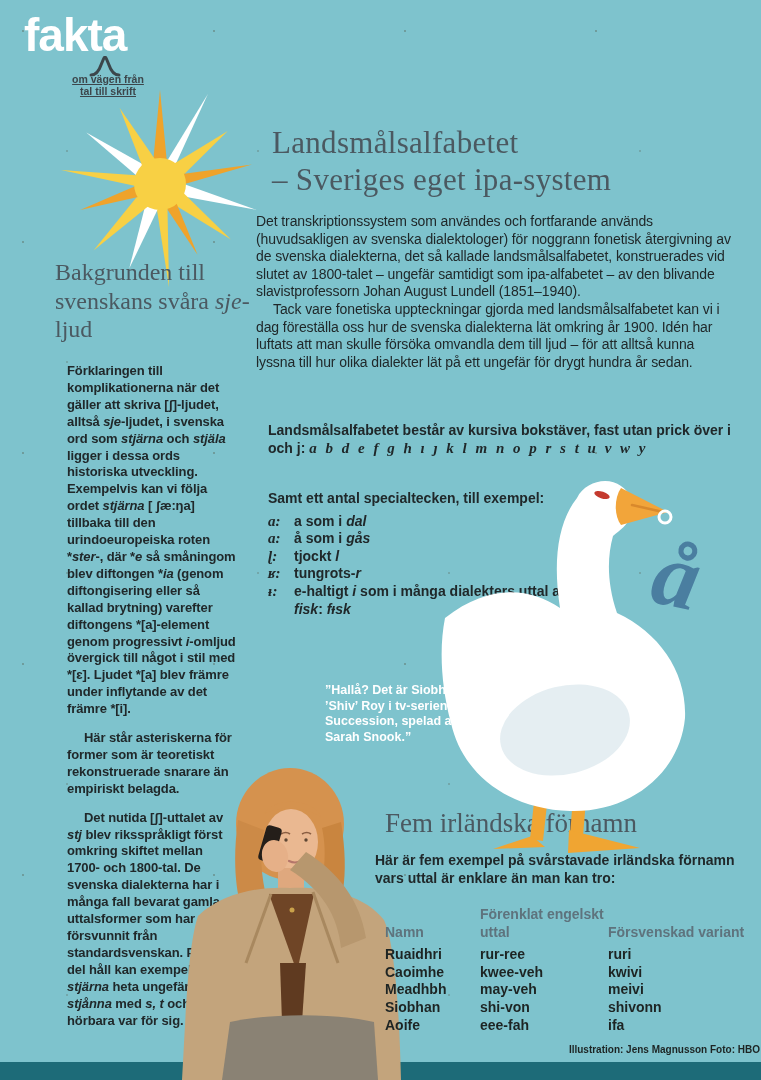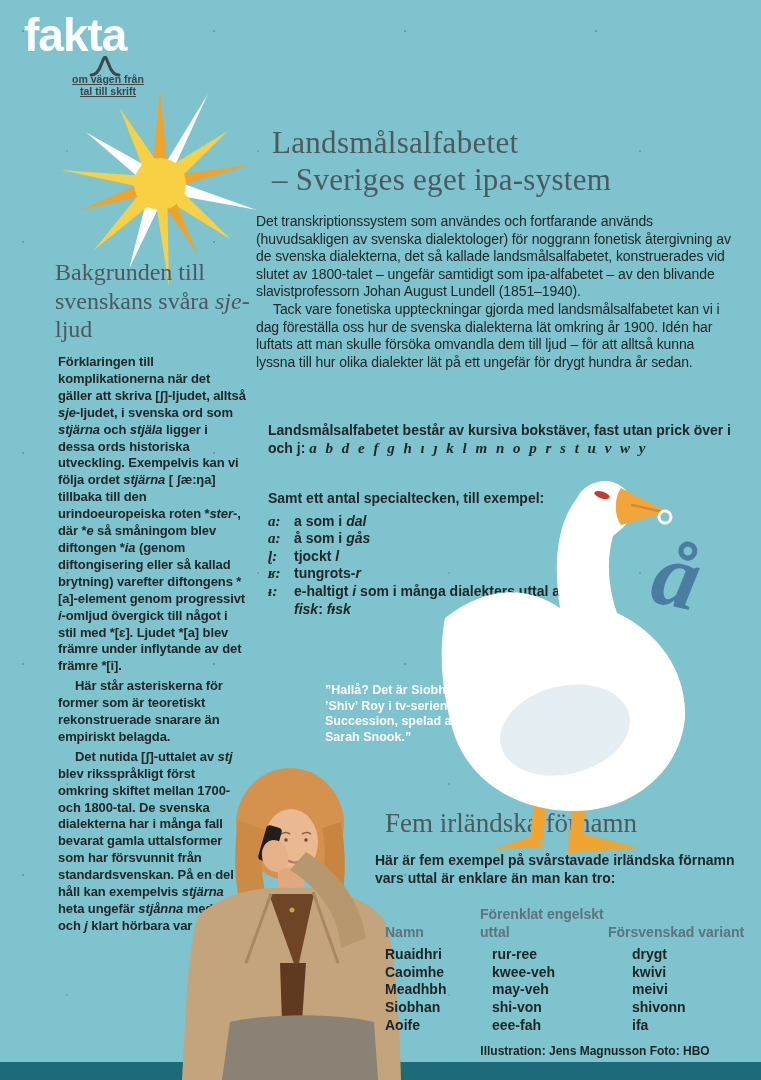--- a/index.html
+++ b/index.html
@@ -35,33 +35,33 @@
   .alphabet{left:268px; top:421px; width:481px; color:#20282a; font-size:14px; font-weight:bold; line-height:18px; z-index:2;}
   .alphabet .it{font-family:"Liberation Serif", serif; font-size:15px; letter-spacing:2.5px;}
   .special{left:268px; top:474px; width:300px; color:#20282a; font-size:14px; font-weight:bold; line-height:17.6px; z-index:2;}
   .special-head{margin:16px 0 5px 0;}
   .sp-item{display:flex;}
   .sp-sym{width:26px; flex:0 0 26px; font-family:"Liberation Serif", serif; font-style:italic; font-size:15px;}
   .sp-txt{flex:1;}
 
   .sidebar-heading{left:55px; top:258px; width:210px; color:#4b5961; font-family:"Liberation Serif", serif; font-size:24px; line-height:28.5px; z-index:2;}
   .sidebar-body{left:55px; top:351px; width:194px; color:#20282a; font-size:13px; font-weight:bold; line-height:16.9px; letter-spacing:-.1px; z-index:2;}
-  .sidebar-body p{margin:3px;}
+  .sidebar-body p{margin:12px;}
 
   .quote{left:325px; top:683px; width:150px; color:#ffffff; font-size:12.5px; font-weight:bold; line-height:15.5px; z-index:4;}
 
   
   .names-heading{left:385px; top:808px; width:360px; color:#4b5961; font-family:"Liberation Serif", serif; font-size:27px; line-height:30px; z-index:2;}
   .names-intro{left:375px; top:852px; width:372px; color:#20282a; font-size:14px; font-weight:bold; line-height:17.6px; z-index:2;}
   .names-table{left:385px; top:906px; width:362px; font-size:14px; font-weight:bold; line-height:17.6px; z-index:6;}
   .nt-header,.nt-row{display:grid; grid-template-columns:95px 128px 139px;}
   .nt-header{align-items:end; color:#5e737d; margin-bottom:5px;}
-  .nt-row{color:#1d2423;gap:12px;}
-
-  .credits{left:430px; top:1044px; width:330px; text-align:center; color:#1d2423; font-size:12px; font-weight:bold; z-index:6;}
+  .nt-row{color:#1d2423;}
+
+  .credits{left:430px; top:1044px; width:330px; text-align:right; color:#1d2423; font-size:10px; font-weight:bold; z-index:6;}
   .footer-band{left:0; top:1062px; width:761px; height:18px; background:#1d6b78; z-index:2;}
 
   .star{left:52px; top:76px; z-index:1;}
   .goose{left:435px; top:468px; z-index:3;}
   .photo{left:178px; top:758px; z-index:5;}
 </style>
 </head>
 <body>
 
 <div class="page">
@@ -233,21 +233,21 @@
 
   <div class="abs names-table">
     <div class="nt-header">
       <div>Namn</div>
       <div>Förenklat engelskt uttal</div>
       <div>Försvenskad variant</div>
     </div>
     <div class="nt-row">
       <div>Ruaidhri</div>
       <div>rur-ree</div>
-      <div>drygt</div>
+      <div>ruri</div>
     </div>
     <div class="nt-row">
       <div>Caoimhe</div>
       <div>kwee-veh</div>
       <div>kwivi</div>
     </div>
     <div class="nt-row">
       <div>Meadhbh</div>
       <div>may-veh</div>
       <div>meivi</div>

